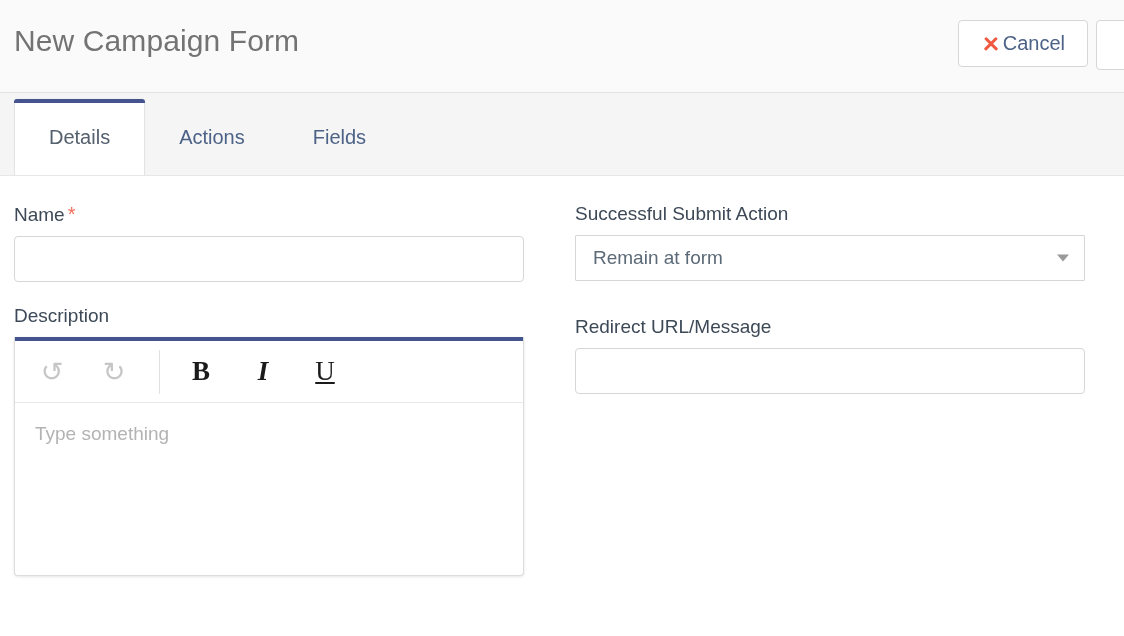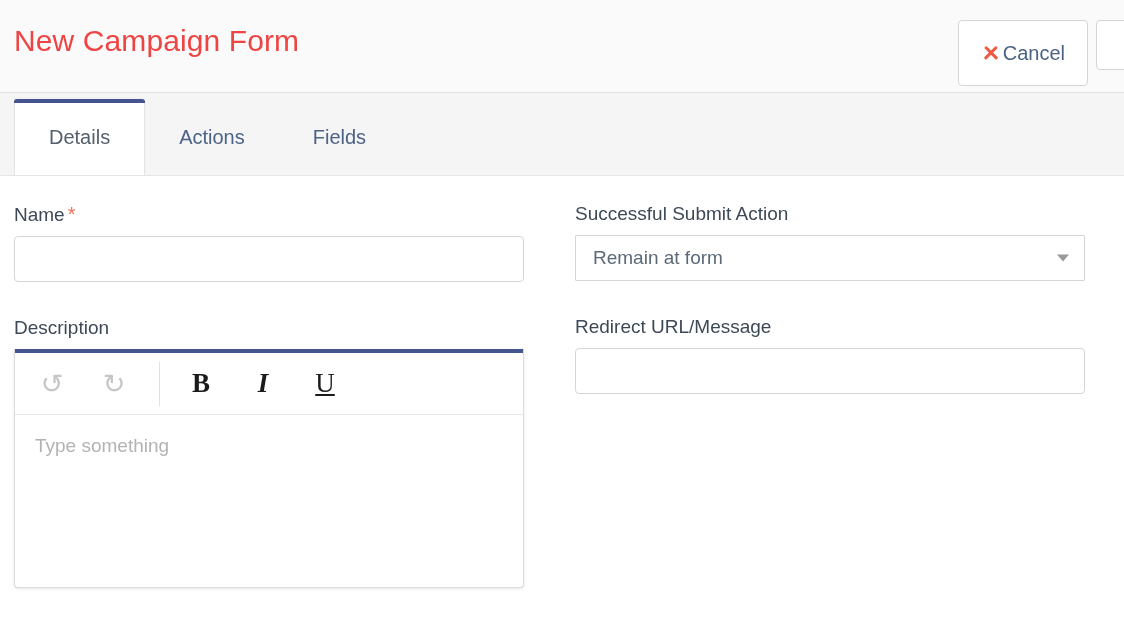--- a/index.html
+++ b/index.html
@@ -18,36 +18,36 @@
     height: 93px;
     background: #fafafa;
     border-bottom: 1px solid #e2e2e2;
   }
   .page-title {
     position: absolute;
     left: 14px;
     top: 24px;
     font-size: 30px;
     font-weight: 400;
-    color: #ef4444;
+    color: #737373;
     letter-spacing: 0.1px;
     white-space: nowrap;
   }
   .header-actions {
     position: absolute;
     right: -24px;
     top: 20px;
     display: flex;
     gap: 8px;
   }
   .btn-cancel {
     display: flex;
     align-items: center;
     gap: 4px;
-    height: 66px;
+    height: 47px;
     padding: 0 22px 0 24px;
     background: #ffffff;
     border: 1px solid #d6d6d6;
     border-radius: 4px;
     font-size: 20px;
     color: #4c6287;
     white-space: nowrap;
     cursor: pointer;
     font-family: "Liberation Sans", sans-serif;
   }
@@ -277,21 +277,21 @@
 
 <div class="body">
 
   <div class="col col-left">
 
     <div class="field-label">
       <span>Name</span><span class="req">*</span>
     </div>
     <input class="text-input" type="text" value="" placeholder="" style="">
 
-    <div class="field-label" style="margin-top:34px;">Description</div>
+    <div class="field-label" style="margin-top:22px;">Description</div>
 
     <div class="editor">
       <div class="editor-topline"></div>
 
       <div class="editor-toolbar">
         <button class="tb-btn">
           <span class="hist">↺</span>
         </button>
         <button class="tb-btn">
           <span class="hist">↻</span>

